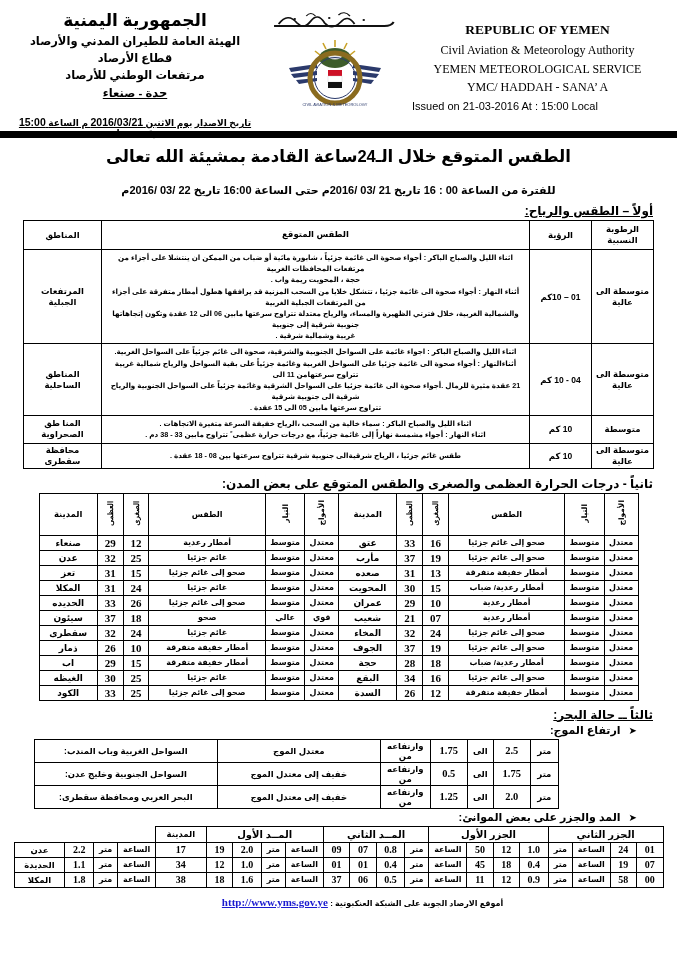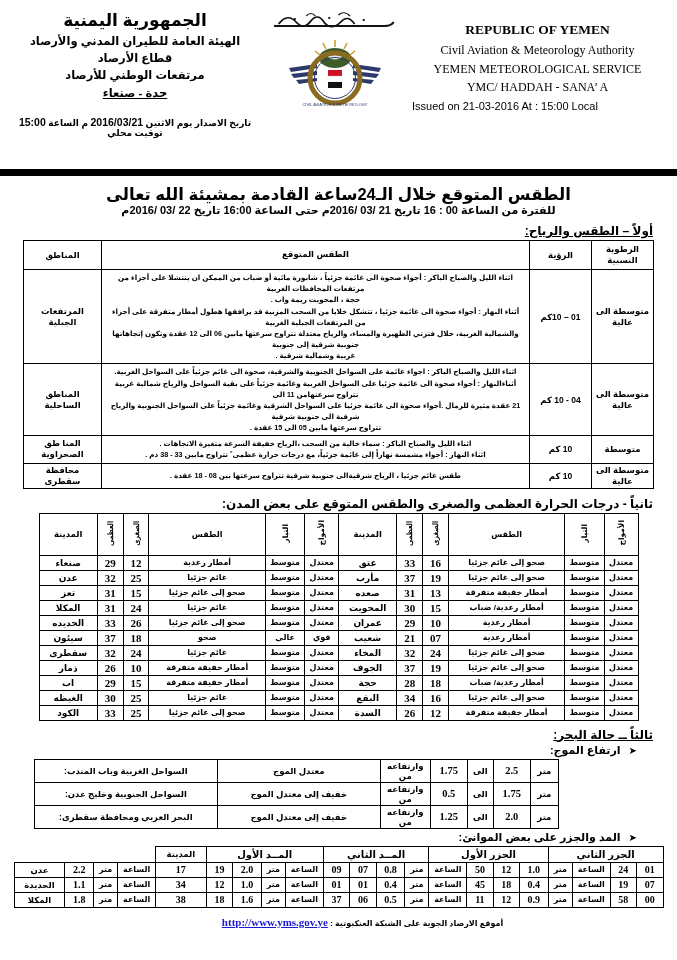--- a/index.html
+++ b/index.html
@@ -15,39 +15,39 @@
     position: relative;
     overflow: hidden;
   }
 
   
   .header {
     display: flex;
     flex-direction: row-reverse;
     align-items: flex-start;
     padding: 6px 10px 0 10px;
-    height: 168px;
+    height: 130px;
   }
   .hdr-ar {
     width: 250px;
     text-align: center;
     direction: rtl;
     padding-top: 4px;
   }
   .hdr-ar .l1 { font-size: 17px; font-weight: bold; line-height: 1.35; }
   .hdr-ar .l2 { font-size: 11.5px; font-weight: bold; line-height: 1.5; }
   .hdr-ar .l3 { font-size: 11.5px; font-weight: bold; line-height: 1.5; }
   .hdr-ar .l4 { font-size: 11.5px; font-weight: bold; line-height: 1.5; }
   .hdr-ar .l5 {
     font-size: 11.5px; font-weight: bold; line-height: 1.5;
     text-decoration: underline;
   }
   .hdr-ar .issue {
     font-size: 9px; font-weight: bold; margin-top: 14px;
-    direction: rtl; text-align: center;
+    direction: rtl; text-align: center; text-decoration: underline;
   }
   .hdr-ar .issue b { font-size: 10.5px; }
 
   .hdr-logo {
     width: 150px;
     display: flex;
     flex-direction: column;
     align-items: center;
     padding-top: 2px;
   }
@@ -90,21 +90,21 @@
 
   
   .main-title {
     text-align: center; direction: rtl;
     font-size: 16.5px; font-weight: bold;
     margin-top: 9px;
   }
   .sub-title {
     text-align: center; direction: rtl;
     font-size: 11px; font-weight: bold;
-    margin-top: 0;
+    margin-top: 18px;
   }
 
   .sec-head {
     direction: rtl; text-align: right;
     font-size: 12px; font-weight: bold;
     margin: 7px 24px 2px 0;
     text-decoration: underline;
   }
   .sec-head.nounder { text-decoration: none; margin-top: 8px; }
   .sub-bullet {

